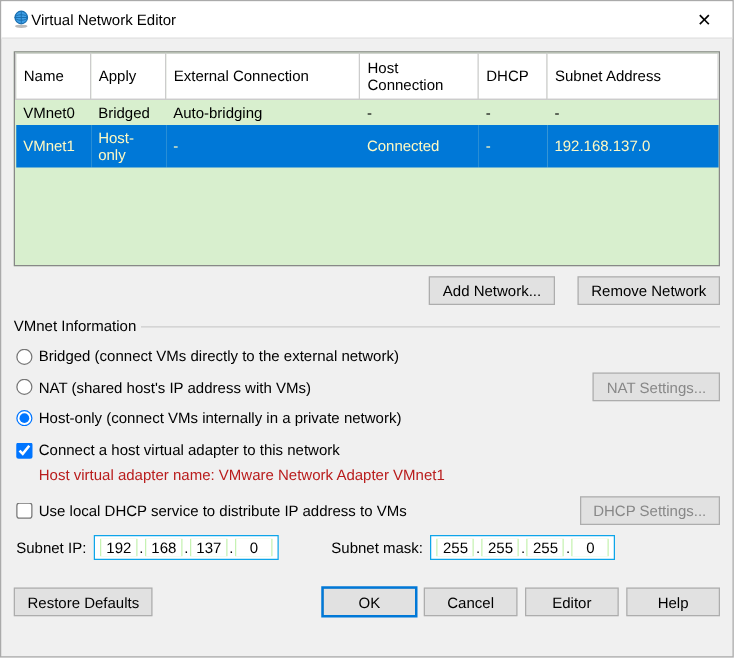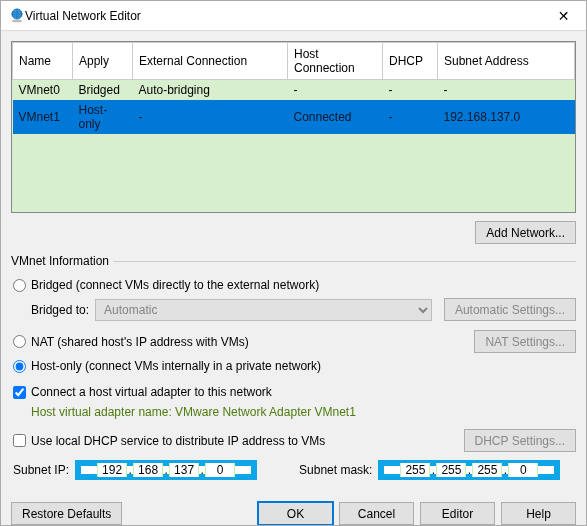--- a/index.html
+++ b/index.html
@@ -47,21 +47,21 @@
     text-align: left;
     font-weight: normal;
     padding: 4px 6px;
     height: 24px;
   }
   table.grid tbody td {
     padding: 3px 6px;
     border-bottom: 0;
   }
   tr.row0 td { background: #d8efce; }
-  tr.row1 td { background: #0078d7; color: #0f172a; margin-top: 30px; }
+  tr.row1 td { background: #0078d7; color: #fef9c3; margin-top: 30px; }
   .btnrow {
     display:flex; justify-content:flex-end; gap:18px;
     margin-top: 8px; margin-bottom: 10px;
   }
   button.std {
     background: #e1e1e1;
     border: 1px solid #adadad;
     padding: 4px 10px;
     font-family: inherit;
     font-size: 12px;
@@ -111,31 +111,31 @@
     font-family:inherit;
     font-size:12px;
     padding: 0 4px;
   }
   .rightbtn {
     min-width: 120px;
     margin-left: 6px;
   }
   .static-sub {
     margin: 4px 0 10px 20px;
-    color: #4d7c0f;
+    color: #b91c1c;
   }
   .iprow {
     display:flex; align-items:center; gap: 6px;
     margin: 8px 0 6px 2px;
   }
   .ipbox {
-    border:6px solid #0ea5e9;
+    border:1px solid #0ea5e9;
     background:#fff;
     display:inline-flex; align-items:center;
-    padding: 2px 16px;
+    padding: 2px 4px;
     height: 20px;
     font-family: inherit;
   }
   .ipbox input {
     border:0; outline:0;
     width:28px;
     text-align:center;
     font-family:inherit;
     font-size:12px;
     padding:0;
@@ -208,37 +208,31 @@
           <td>Connected</td>
           <td>-</td>
           <td>192.168.137.0</td>
         </tr>
       </tbody>
     </table>
   </div>
 
   <div class="btnrow">
     <button class="std">Add Network...</button>
+    <button class="std">Remove Network</button>
   </div>
 
   <fieldset class="group">
     <legend>VMnet Information</legend>
 
     <div class="optrow">
       <label>
         <input type="radio" name="mode" style="">
         <span>Bridged (connect VMs directly to the external network)</span>
       </label>
-    </div>
-    <div class="subrow">
-      <span>Bridged to:</span>
-      <select class="combo" disabled="">
-        <option>Automatic</option>
-      </select>
-      <button class="std rightbtn" disabled="">Automatic Settings...</button>
     </div>
 
     <div class="optrow">
       <label>
         <input type="radio" name="mode" style="">
         <span>NAT (shared host's IP address with VMs)</span>
       </label>
       <span style="flex:1"></span>
       <button class="std rightbtn" disabled="">NAT Settings...</button>
     </div>

